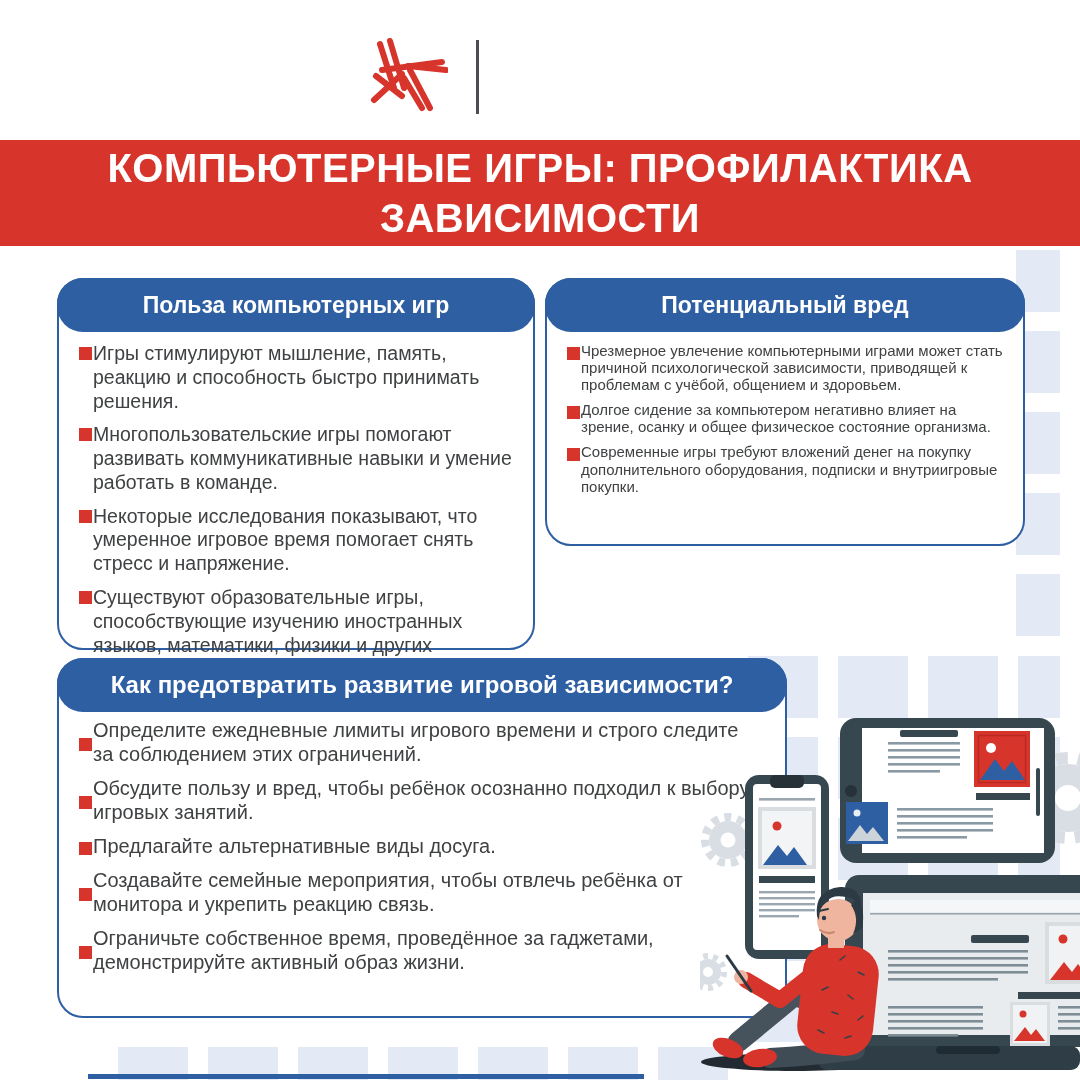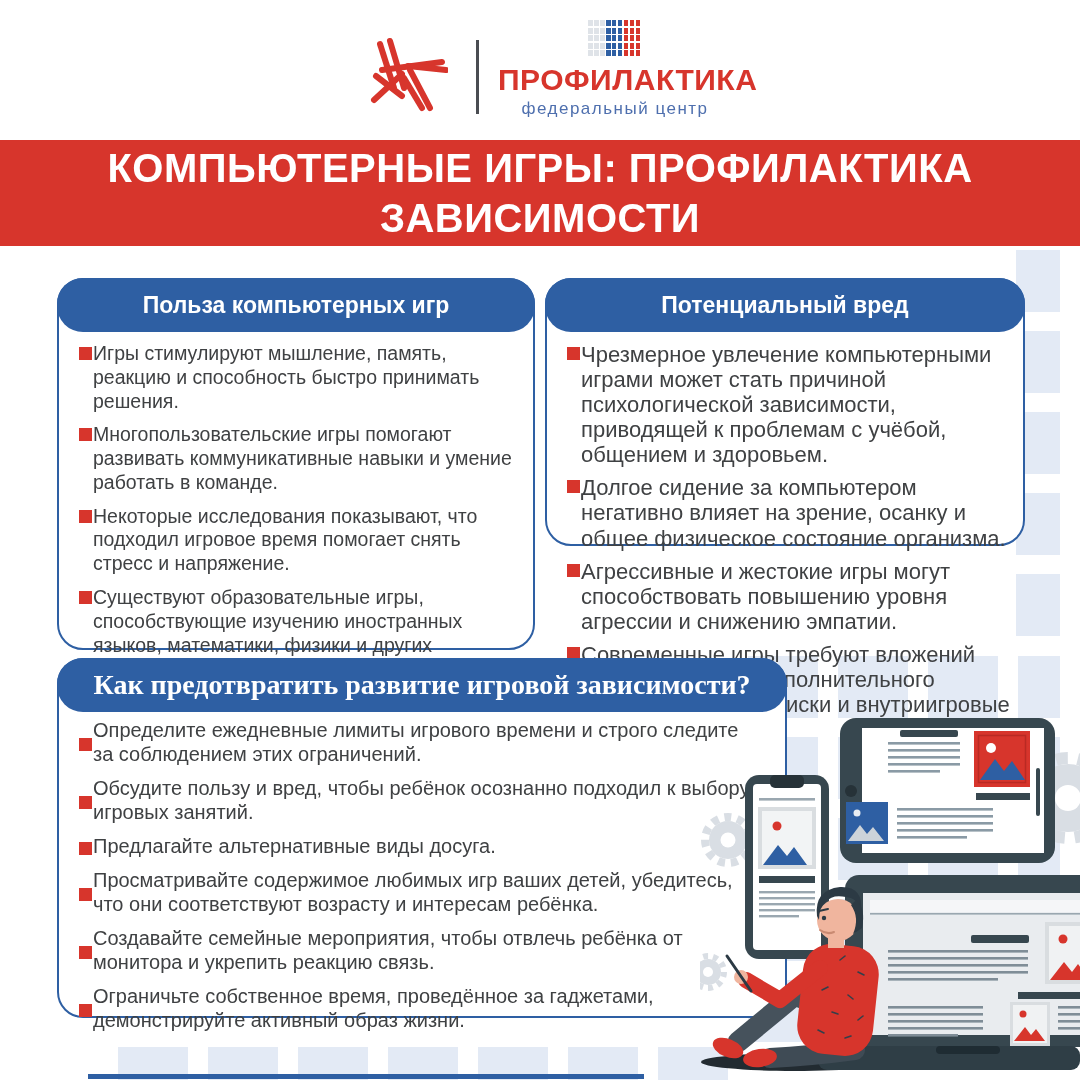--- a/index.html
+++ b/index.html
@@ -60,24 +60,24 @@
   .card-body { position:absolute; left:20px; right:12px; top:62px; }
   .card ul { list-style:none; }
   .card li { display:flex; gap:1px; color:#3f4143; }
   .sq { width:13px; height:13px; background:#d7352c; flex-shrink:0; margin-top:5px; }
 
   .card.benefits  { left:57px;  top:278px; width:478px; height:372px; }
   .card.harm      { left:545px; top:278px; width:480px; height:268px; }
   .card.prevention{ left:57px;  top:658px; width:730px; height:360px; }
 
   .card.benefits .card-head, .card.harm .card-head { font-size:23px; }
-  .card.prevention .card-head { font-size:28px;font-family:Liberation Serif, serif; }
+  .card.prevention .card-head { font-size:24px; }
 
   .card.benefits  li { font-size:19.5px; line-height:1.22; margin-bottom:10px; }
-  .card.harm      li { font-size:22px; line-height:1.14; margin-bottom:8px; }
+  .card.harm      li { font-size:15px; line-height:1.14; margin-bottom:8px; }
   .card.prevention li{ font-size:20px;   line-height:1.2;  margin-bottom:10px;align-items:center; }
   .card.prevention .card-body { top:58px; right:30px; }
 
   
   .illustration { position:absolute; left:700px; top:650px; width:380px; height:430px; z-index:5; }
 </style>
 </head>
 <body>
 
 <div class="tiles right-col"></div>
@@ -92,25 +92,20 @@
       <path d="M32 13 L46 60"></path>
       <path d="M24 42 L84 34"></path>
       <path d="M50 38 L88 42"></path>
       <path d="M18 48 L44 68"></path>
       <path d="M44 46 L16 72"></path>
       <path d="M46 50 L64 80"></path>
       <path d="M52 42 L72 80"></path>
     </g>
   </svg>
   <div class="logo-divider"></div>
-  <div class="brand">
-    <div class="mosaic"></div>
-    <div class="brand-title" style="color: rgb(215, 53, 44);">ПРОФИЛАКТИКА</div>
-    <div class="brand-subtitle">федеральный центр</div>
-  </div>
 </div>
 
 <div class="banner" style="background-color: rgb(215, 53, 44);">
   <h1>КОМПЬЮТЕРНЫЕ ИГРЫ: ПРОФИЛАКТИКА ЗАВИСИМОСТИ</h1>
 </div>
 
 <div class="card benefits">
   <div class="card-head" style="background-color: rgb(46, 95, 163);">Польза компьютерных игр</div>
   <div class="card-body">
     <ul>
@@ -120,21 +115,21 @@
           <span>Игры стимулируют мышление, память, реакцию и способность быстро принимать решения.</span>
         </li>
 
         <li>
           <span class="sq"></span>
           <span>Многопользовательские игры помогают развивать коммуникативные навыки и умение работать в команде.</span>
         </li>
 
         <li>
           <span class="sq"></span>
-          <span>Некоторые исследования показывают, что подходил игровое время помогает снять стресс и напряжение.</span>
+          <span>Некоторые исследования показывают, что умеренное игровое время помогает снять стресс и напряжение.</span>
         </li>
 
         <li>
           <span class="sq"></span>
           <span>Существуют образовательные игры, способствующие изучению иностранных языков, математики, физики и других дисциплин.</span>
         </li>
       </ul>
   </div>
 </div>
 
@@ -146,24 +141,20 @@
         <li>
           <span class="sq"></span>
           <span>Чрезмерное увлечение компьютерными играми может стать причиной психологической зависимости, приводящей к проблемам с учёбой, общением и здоровьем.</span>
         </li>
 
         <li>
           <span class="sq"></span>
           <span>Долгое сидение за компьютером негативно влияет на зрение, осанку и общее физическое состояние организма.</span>
         </li>
 
-        <li>
-          <span class="sq"></span>
-          <span>Агрессивные и жестокие игры могут способствовать повышению уровня агрессии и снижению эмпатии.</span>
-        </li>
 
         <li>
           <span class="sq"></span>
           <span>Современные игры требуют вложений денег на покупку дополнительного оборудования, подписки и внутриигровые покупки.</span>
         </li>
       </ul>
   </div>
 </div>
 
 <div class="card prevention">
@@ -179,24 +170,20 @@
         <li>
           <span class="sq"></span>
           <span>Обсудите пользу и вред, чтобы ребёнок осознанно подходил к выбору игровых занятий.</span>
         </li>
 
         <li>
           <span class="sq"></span>
           <span>Предлагайте альтернативные виды досуга.</span>
         </li>
 
-        <li>
-          <span class="sq"></span>
-          <span>Просматривайте содержимое любимых игр ваших детей, убедитесь, что они соответствуют возрасту и интересам ребёнка.</span>
-        </li>
 
         <li>
           <span class="sq"></span>
           <span>Создавайте семейные мероприятия, чтобы отвлечь ребёнка от монитора и укрепить реакцию связь.</span>
         </li>
 
         <li>
           <span class="sq"></span>
           <span>Ограничьте собственное время, проведённое за гаджетами, демонстрируйте активный образ жизни.</span>
         </li>

